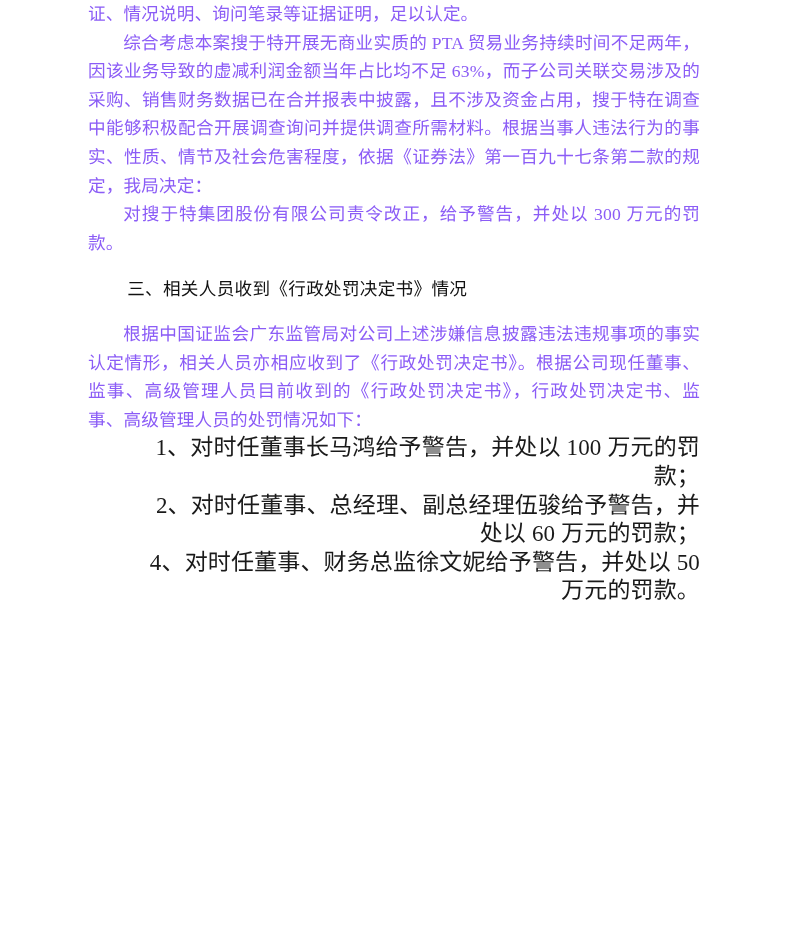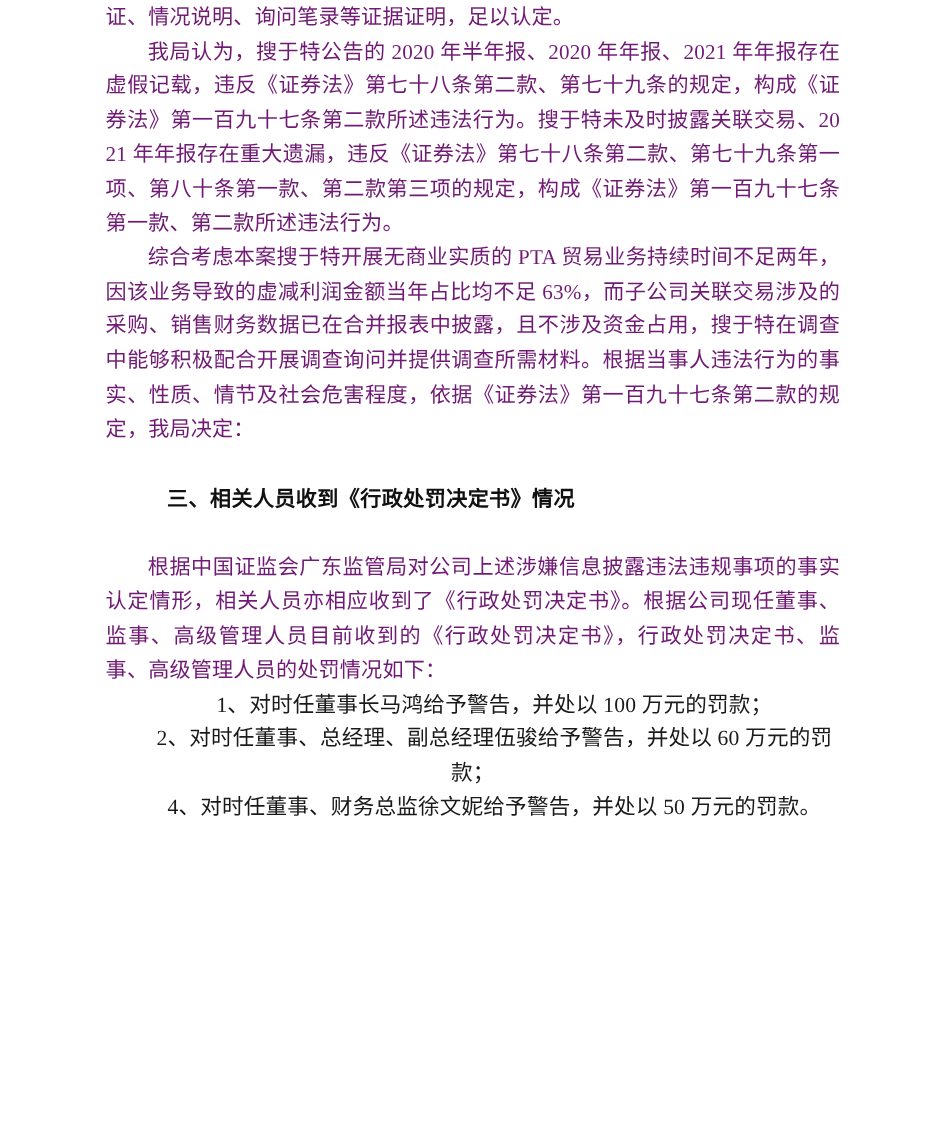--- a/index.html
+++ b/index.html
@@ -26,81 +26,81 @@
     width: 612px;
   }
 
   
   p.para {
     margin: 0;
     padding: 0;
     font-family: "Liberation Serif", "DejaVu Serif", serif;
     font-size: 17.6px;
     line-height: 28.6px;
-    color: #701a75;
+    color: #8b5cf6;
     text-align: justify;
     text-justify: inter-ideograph;
     text-indent: 2em;
     letter-spacing: 0.15px;
     word-break: break-all;
   }
 
   
   p.para.cont {
     text-indent: 0;
   }
 
   
   h2.heading {
-    margin: 16px;
+    margin: 4px;
     padding: 0;
     font-family: "Liberation Serif", "DejaVu Serif", serif;
     font-size: 17.6px;
     line-height: 28.6px;
-    font-weight: bold;
+    font-weight: normal;
     color: #111111;
     text-indent: 2em;
     letter-spacing: 0.3px;
     text-align: left;
   }
 
   .gap-before-heading { height: 14px; }
   .gap-after-heading  { height: 12px; }
 
   ol.penalty-list {
     margin: 0;
     padding: 0;
     list-style: none;
   }
 
   li.penalty-item {
     margin: 0;
     padding: 0;
     font-family: "Liberation Serif", "DejaVu Serif", serif;
-    font-size: 18px;
+    font-size: 23px;
     line-height: 28.6px;
     color: #1a1a1a;
     text-indent: 2em;
     letter-spacing: 0.15px;
-    text-align: center;
+    text-align: right;
     word-break: break-all;
   }
 </style>
 </head>
 <body>
 
 <div class="page">
   <div class="doc-body">
 
     <p class="para cont">证、情况说明、询问笔录等证据证明，足以认定。</p>
 
-    <p class="para">我局认为，搜于特公告的 2020 年半年报、2020 年年报、2021 年年报存在虚假记载，违反《证券法》第七十八条第二款、第七十九条的规定，构成《证券法》第一百九十七条第二款所述违法行为。搜于特未及时披露关联交易、2021 年年报存在重大遗漏，违反《证券法》第七十八条第二款、第七十九条第一项、第八十条第一款、第二款第三项的规定，构成《证券法》第一百九十七条第一款、第二款所述违法行为。</p>
 
     <p class="para">综合考虑本案搜于特开展无商业实质的 PTA 贸易业务持续时间不足两年，因该业务导致的虚减利润金额当年占比均不足 63%，而子公司关联交易涉及的采购、销售财务数据已在合并报表中披露，且不涉及资金占用，搜于特在调查中能够积极配合开展调查询问并提供调查所需材料。根据当事人违法行为的事实、性质、情节及社会危害程度，依据《证券法》第一百九十七条第二款的规定，我局决定：</p>
 
+    <p class="para">对搜于特集团股份有限公司责令改正，给予警告，并处以 300 万元的罚款。</p>
 
 
     <div class="gap-before-heading"></div>
 
     <h2 class="heading">三、相关人员收到《行政处罚决定书》情况</h2>
 
     <div class="gap-after-heading"></div>
 
     <p class="para">根据中国证监会广东监管局对公司上述涉嫌信息披露违法违规事项的事实认定情形，相关人员亦相应收到了《行政处罚决定书》。根据公司现任董事、监事、高级管理人员目前收到的《行政处罚决定书》，行政处罚决定书、监事、高级管理人员的处罚情况如下：</p>
 

